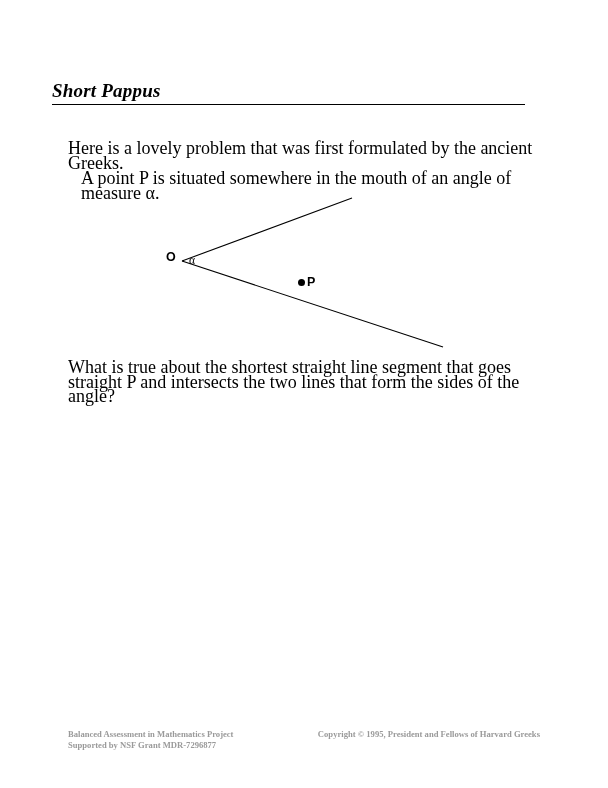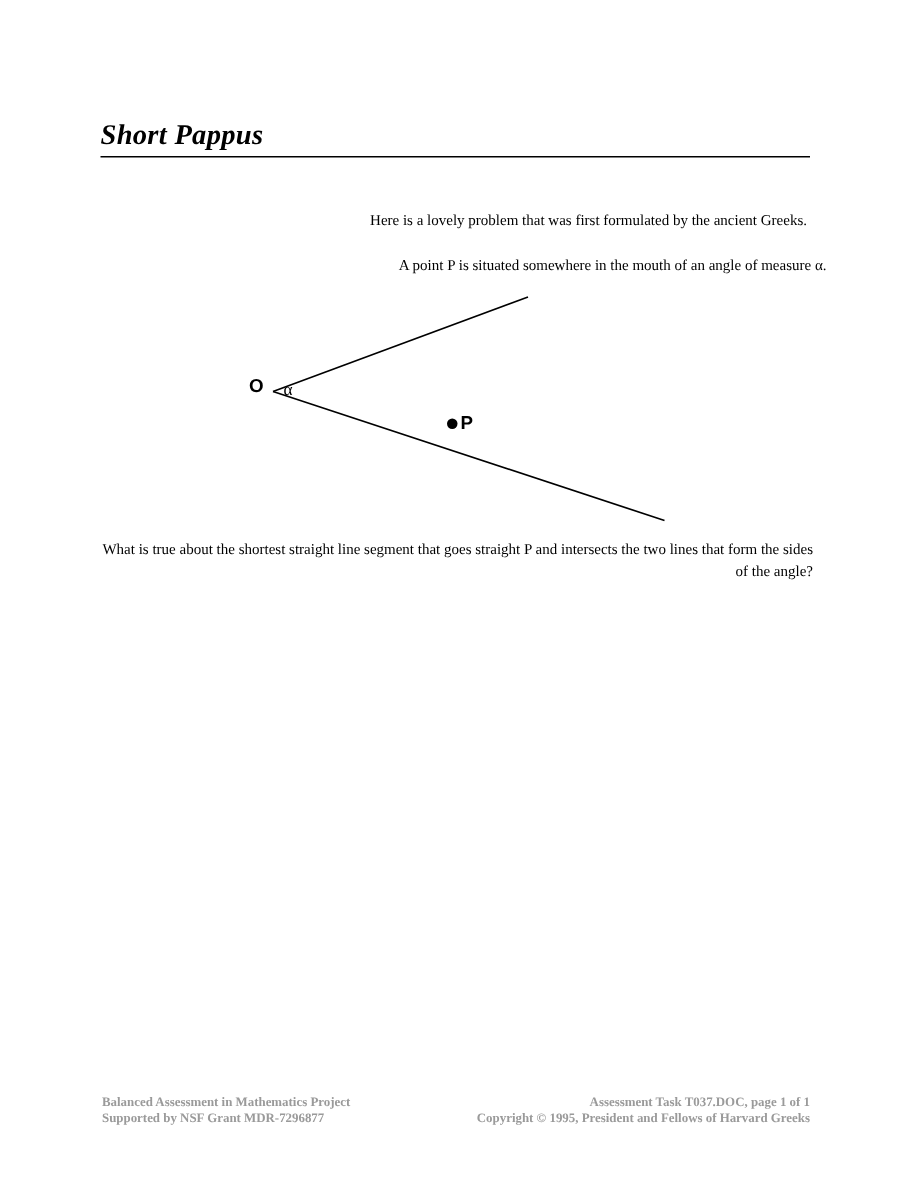--- a/index.html
+++ b/index.html
@@ -13,21 +13,21 @@
     height: 788px;
     background: #ffffff;
     overflow: hidden;
     font-family: "Liberation Serif", "DejaVu Serif", serif;
     color: #000000;
   }
 
   
   .title-block {
     position: absolute;
-    left: 67px;
+    left: 52px;
     top: 80px;
     width: 473px;
   }
   .title-text {
     font-family: "Liberation Serif", "DejaVu Serif", serif;
     font-style: italic;
     font-weight: bold;
     font-size: 19px;
     line-height: 22px;
     letter-spacing: 0.2px;
@@ -38,24 +38,24 @@
     margin-top: 2px;
     width: 473px;
     height: 1px;
     background: #000000;
   }
 
   
   .para {
     position: absolute;
     left: 68px;
-    font-size: 10px;
+    font-size: 18px;
     line-height: 14.5px;
     color: #000;
-    text-align: right;
+    text-align: left;
   }
   .para-intro  { top: 141px; width: 470px; }
   .para-point  { top: 171px; width: 470px; margin-left: 13px; }
   .para-question { top: 360px; width: 474px; }
 
   
   .diagram {
     position: absolute;
     left: 150px;
     top: 188px;
@@ -152,18 +152,17 @@
   <div class="label-p">P</div>
 
   <div class="para para-question">What is true about the shortest straight line segment that goes straight P and intersects the two lines that form the sides of the angle?</div>
 
   <div class="footer">
     <div class="footer-left">
       <div class="footer-line">Balanced Assessment in Mathematics Project</div>
       <div class="footer-line">Supported by NSF Grant MDR-7296877</div>
     </div>
     <div class="footer-right">
-      <div class="footer-line">Assessment Task T037.DOC, page 1 of 1</div>
       <div class="footer-line">Copyright © 1995, President and Fellows of Harvard Greeks</div>
     </div>
   </div>
 
 </div>
 
 </body></html>

